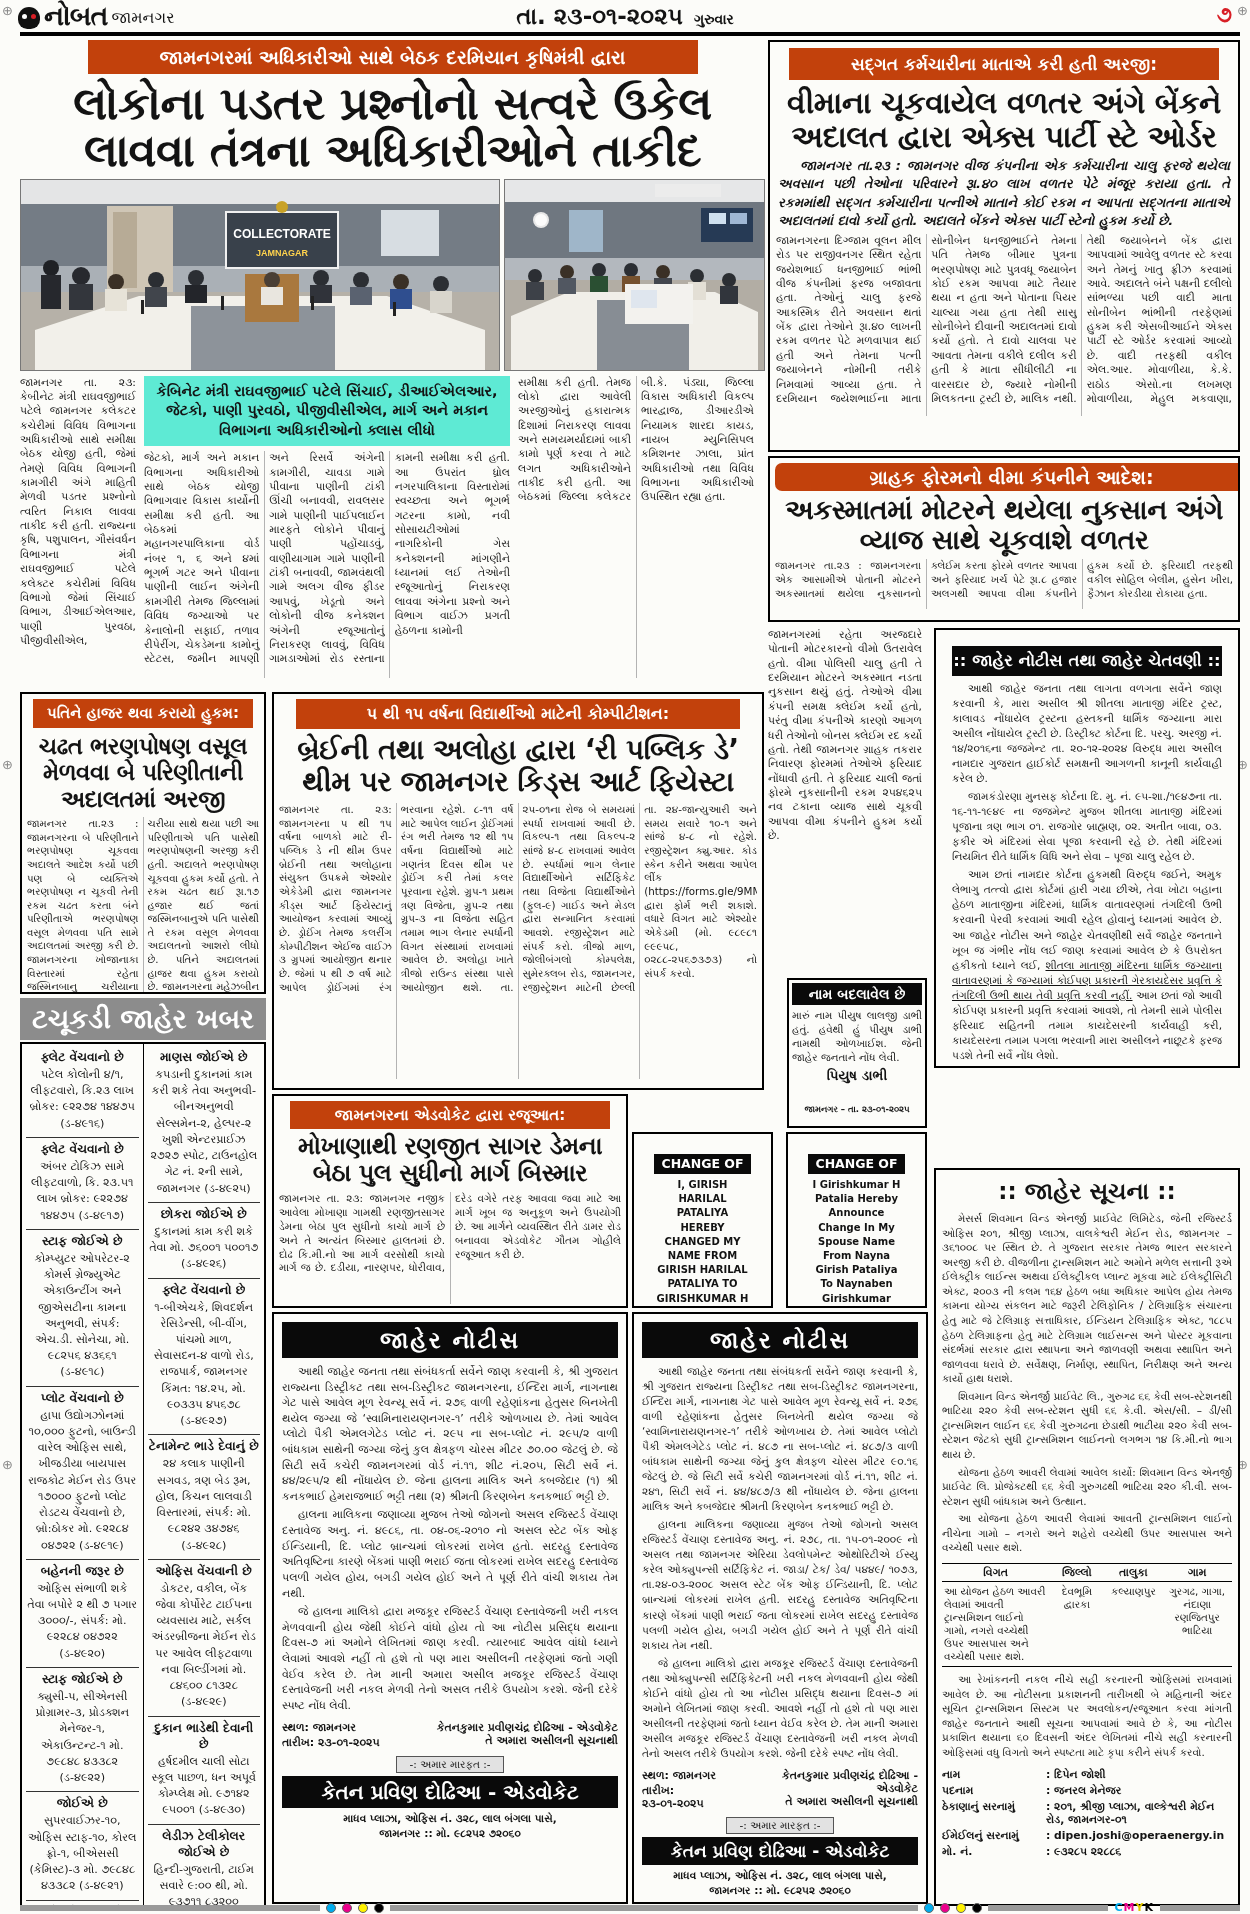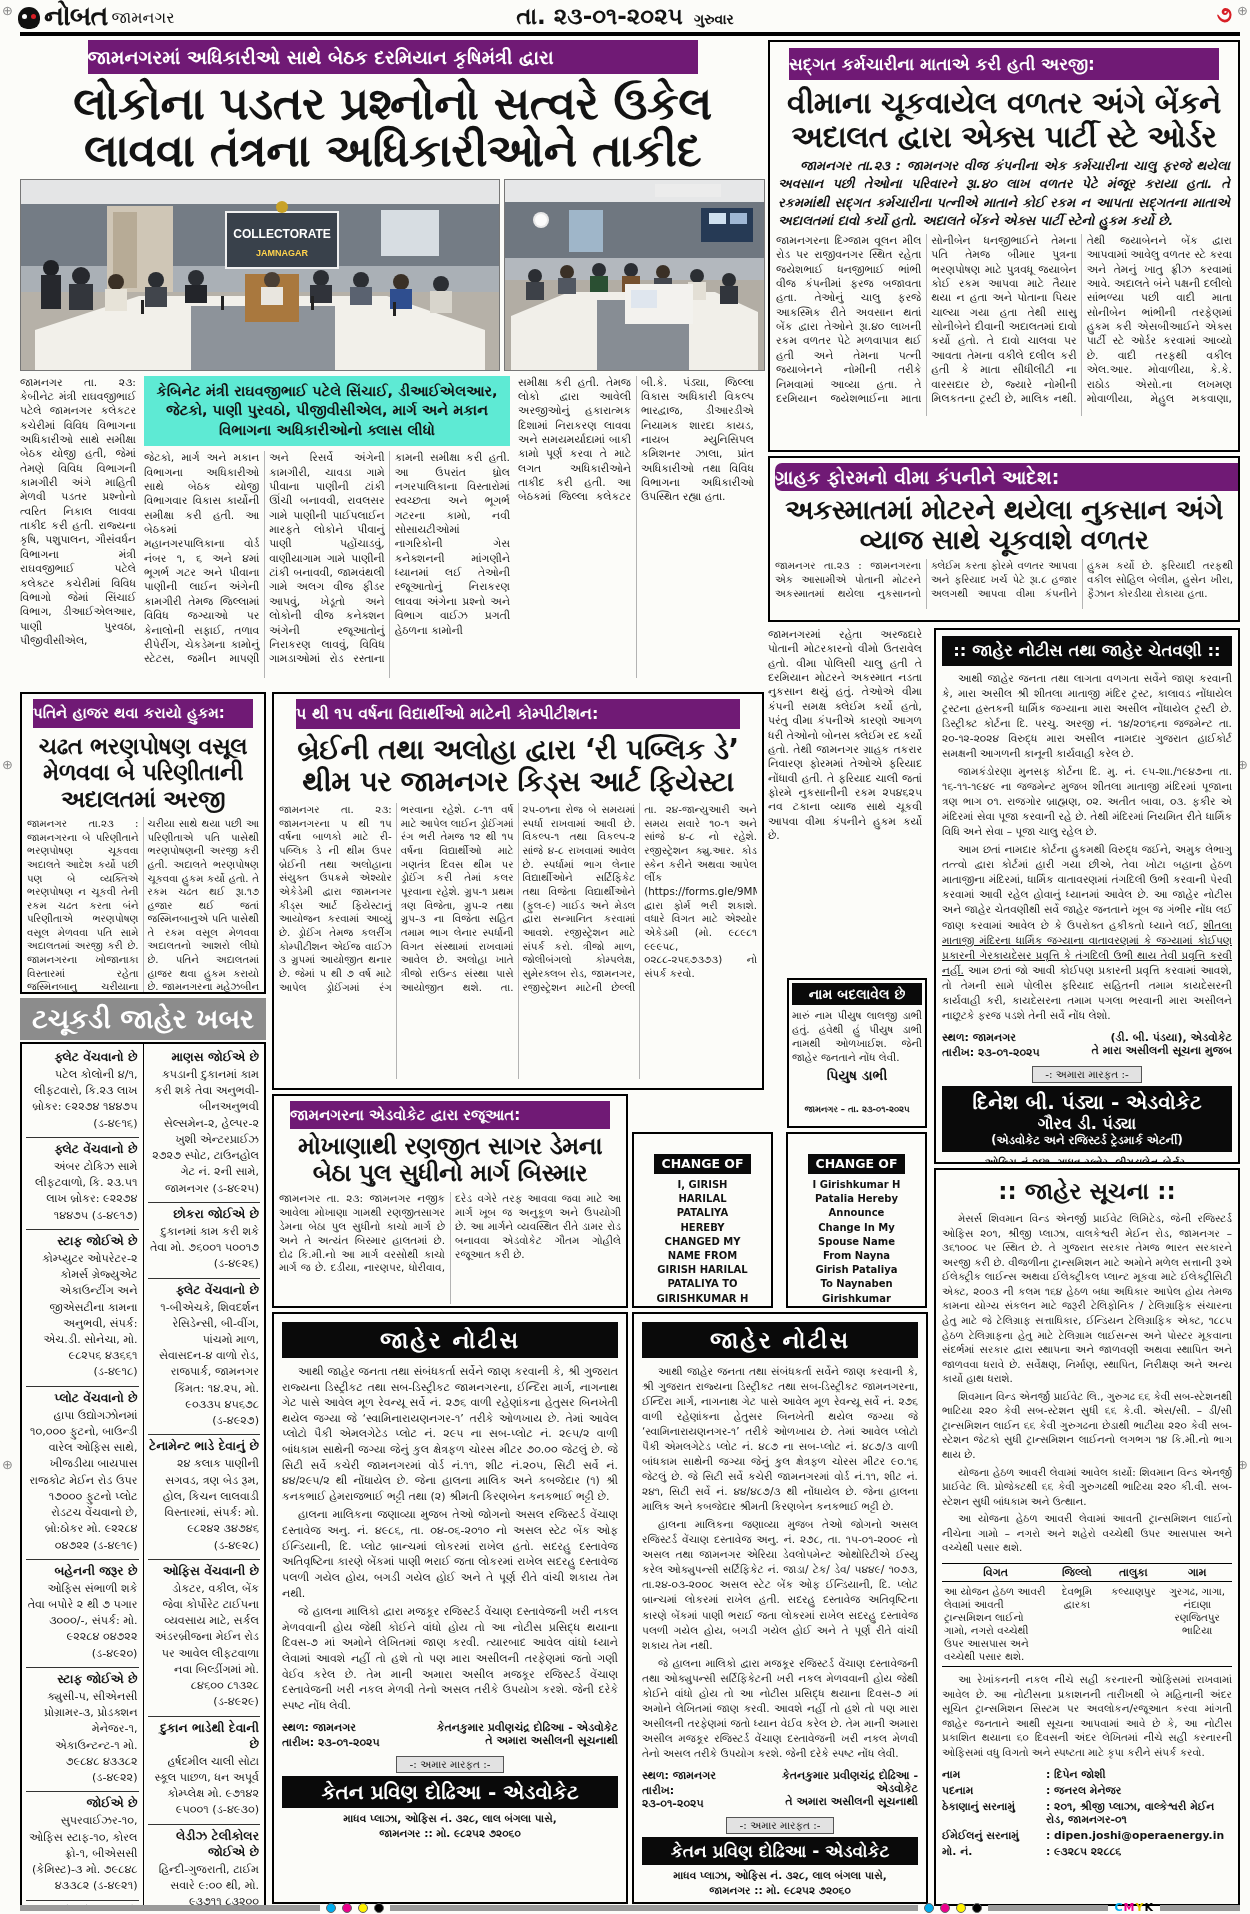--- a/index.html
+++ b/index.html
@@ -15,21 +15,21 @@
   .logo-icon:before{content:"";position:absolute;left:4px;top:7px;width:5px;height:5px;background:#fff;border-radius:50%;}
   .logo-icon:after{content:"";position:absolute;right:4px;top:7px;width:5px;height:5px;background:#d81f26;border-radius:50%;}
   .logo-text{font-size:27px;font-weight:bold;letter-spacing:-1px;line-height:1;}
   .logo-city{font-size:16px;font-weight:normal;padding-bottom:2px;}
   .dateline{position:absolute;left:50%;transform:translateX(-50%);top:1px;white-space:nowrap;}
   .date-main{font-size:23px;font-weight:bold;letter-spacing:0;}
   .date-day{font-size:14px;font-weight:bold;margin-left:6px;}
   .pageno{position:absolute;right:0;top:0;color:#d81f26;font-size:22px;font-weight:bold;}
   .head-rule{position:absolute;top:32px;left:20px;width:1220px;height:4px;background:#000;}
   
-  .kicker{background:#701a75;color:#fff;font-weight:bold;margin:0 auto;}
+  .kicker{background:#c2410c;color:#fff;font-weight:bold;text-align:center;margin:0 auto;}
   .blkhdr{background:#0a0a0a;color:#fff;font-weight:bold;text-align:center;}
   .bodytxt{font-size:10.8px;line-height:1.33;text-align:justify;overflow:hidden;}
   .bodytxt p{margin:0 0 3px 0;text-indent:16px;}
   h1,h2,h3{margin:0;font-weight:900;text-align:center;letter-spacing:-0.5px;}
   .colrule{column-rule:1px solid #b3b3b3;}
   
   .blockA{left:20px;top:40px;width:745px;height:650px;overflow:hidden;}
   .blockA .kicker{width:610px;height:34px;line-height:34px;font-size:19px;}
   .headA{font-size:45px;line-height:1.05;margin:6px 0 4px 0;}
   .photos{display:flex;gap:4px;height:190px;}
@@ -88,42 +88,42 @@
   .ncg .blkhdr{font-size:14px;height:22px;line-height:22px;}
   .ncg .b{font-size:10.4px;line-height:1.35;text-align:justify;margin-top:3px;}
   .ncg .nm{font-size:13.5px;font-weight:bold;text-align:center;margin-top:3px;}
   .ncg .pl{font-size:8.5px;font-weight:bold;text-align:center;margin-top:20px;}
   
   .con{border:2px solid #000;padding:20px;overflow:hidden;top:1132px;width:141px;height:176px;}
   .con1{left:632px;} .con2{left:786px;}
   .con .blkhdr{font-size:12.5px;height:20px;line-height:20px;}
   .con .b{font-size:10px;font-weight:bold;text-align:center;line-height:1.42;margin-top:4px;}
   
-  .nd{left:934px;top:628px;width:306px;height:536px;border:2px solid #000;padding:6px;overflow:hidden;}
+  .nd{left:934px;top:628px;width:306px;height:440px;border:2px solid #000;padding:16px;overflow:hidden;}
   .nd .blkhdr{font-size:16.5px;height:30px;line-height:30px;margin-bottom:5px;}
   .nd .bodytxt{font-size:10.6px;line-height:1.42;}
   
   .ne{left:934px;top:1168px;width:306px;height:738px;border:2px solid #000;padding:6px;overflow:hidden;}
   .ne .hdr{font-size:23px;font-weight:900;text-align:center;margin:2px 0 6px 0;}
   .ne .bodytxt{font-size:10.4px;line-height:1.4;}
   .ne table{width:100%;border-collapse:collapse;margin:5px 0;font-size:10.4px;}
   .ne th{border-top:1px solid #000;border-bottom:1px solid #000;font-size:11px;padding:2px;}
   .ne td{padding:3px 2px;vertical-align:top;border-bottom:1px solid #000;}
   .ne td.ctr{text-align:center;}
   .contact{margin-top:6px;font-size:10.8px;font-weight:bold;}
   .contact .crow{display:flex;margin-bottom:3px;}
   .contact .cl{width:104px;flex:none;}
   .contact .cv{flex:1;}
   
   .cls{left:20px;top:998px;width:246px;height:908px;}
   .cls-hdr{background:#8c8c8c;color:#fff;font-size:27px;font-weight:bold;text-align:center;height:42px;line-height:42px;}
   .cls-box{border:2px solid #000;height:862px;display:flex;margin-top:2px;overflow:hidden;}
   .cls-col{flex:1;padding:2px 4px;overflow:hidden;}
   .cls-col:first-child{border-right:1.5px solid #000;}
-  .ad{border-bottom:1px solid #333;padding:4px 1px 5px 1px;text-align:right;}
+  .ad{border-bottom:1px solid #333;padding:4px 1px 5px 1px;text-align:center;}
   .ad:last-child{border-bottom:none;}
   .ad-t{font-weight:bold;font-size:12.3px;line-height:1.3;}
   .ad-b{font-size:11.2px;line-height:1.45;margin-top:1px;}
   
   .footer{position:absolute;left:20px;bottom:2px;width:1220px;height:9px;display:flex;align-items:center;gap:6px;text-align:center;}
   .gbar{height:6px;background:#9a9a9a;}
   .dot{width:8px;height:8px;border-radius:50%;border:1px solid #666;flex:none;}
   .cmyk{font-size:11px;font-weight:bold;letter-spacing:1px;white-space:nowrap;}
   .cmyk .c{color:#00adee;} .cmyk .m{color:#ec008c;} .cmyk .y{color:#e3c800;} .cmyk .k{color:#000;}
   u{text-decoration:underline;}

